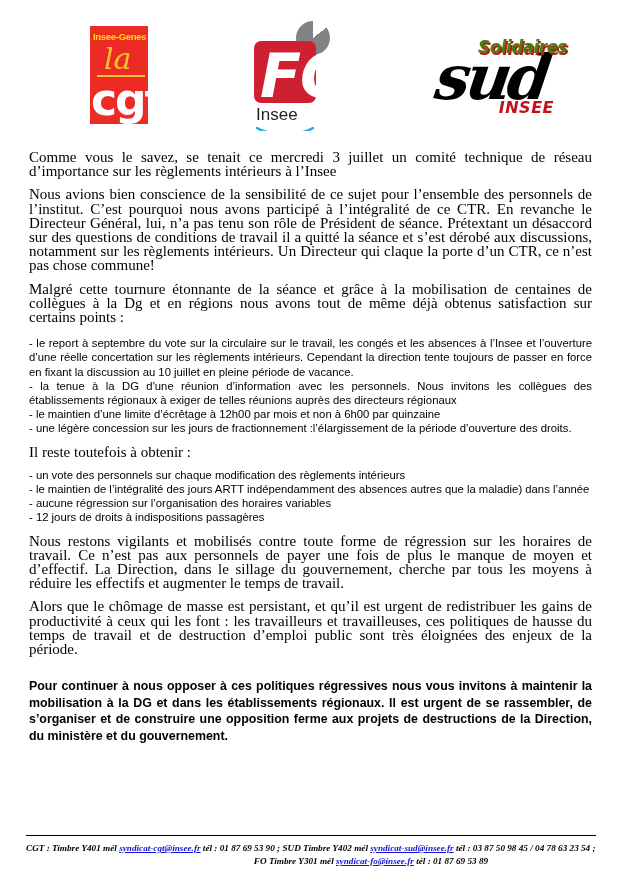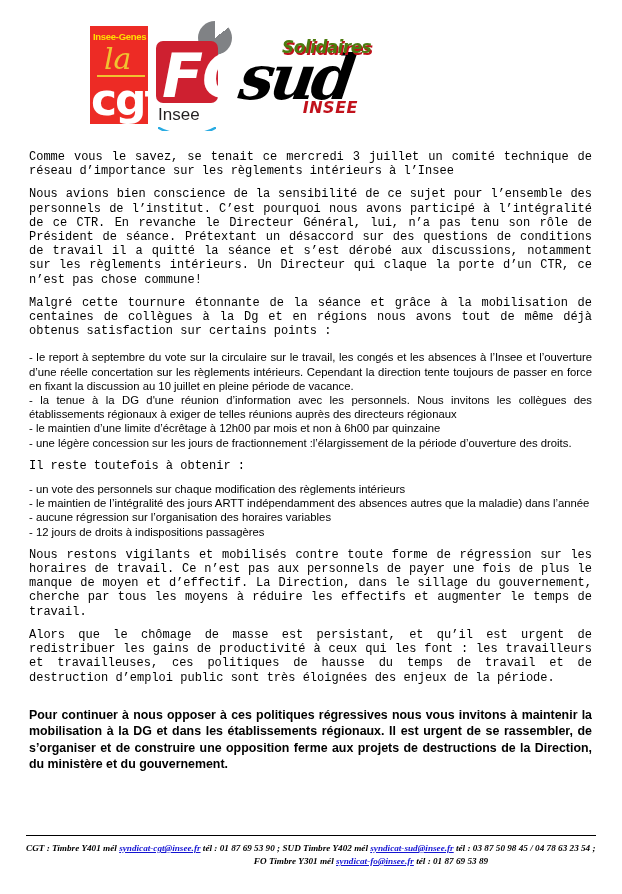--- a/index.html
+++ b/index.html
@@ -22,20 +22,21 @@
     position: relative;
     box-sizing: border-box;
     padding: 0 26px;
   }
 
   
   .logo-band {
     height: 150px;
     display: flex;
     align-items: center;
+    justify-content: space-between;
     padding: 0 34px 0 64px;
     box-sizing: border-box;
   }
 
   
   .logo-cgt {
     width: 58px;
     height: 98px;
     background: #ED2B25;
     position: relative;
@@ -199,24 +200,24 @@
     font-family: "Liberation Sans", sans-serif;
     letter-spacing: 0.1px;
   }
 
   .body-col {
     padding: 0 4px 0 3px;
   }
 
   p.para {
     margin: 0 0 9px 0;
-    font-size: 12px;
+    font-size: 15px;
     line-height: 14.2px;
     text-align: justify;
-    font-family: Liberation Mono, monospace;
+    font-family: Liberation Serif, serif;
   }
   p.para.tight {
     margin-bottom: 12px;
   }
   .bullets {
     margin: 0 0 9px 0;
     font-size: 11.3px;
     line-height: 14.2px;
     text-align: justify;
     font-family: "Liberation Sans", sans-serif;

